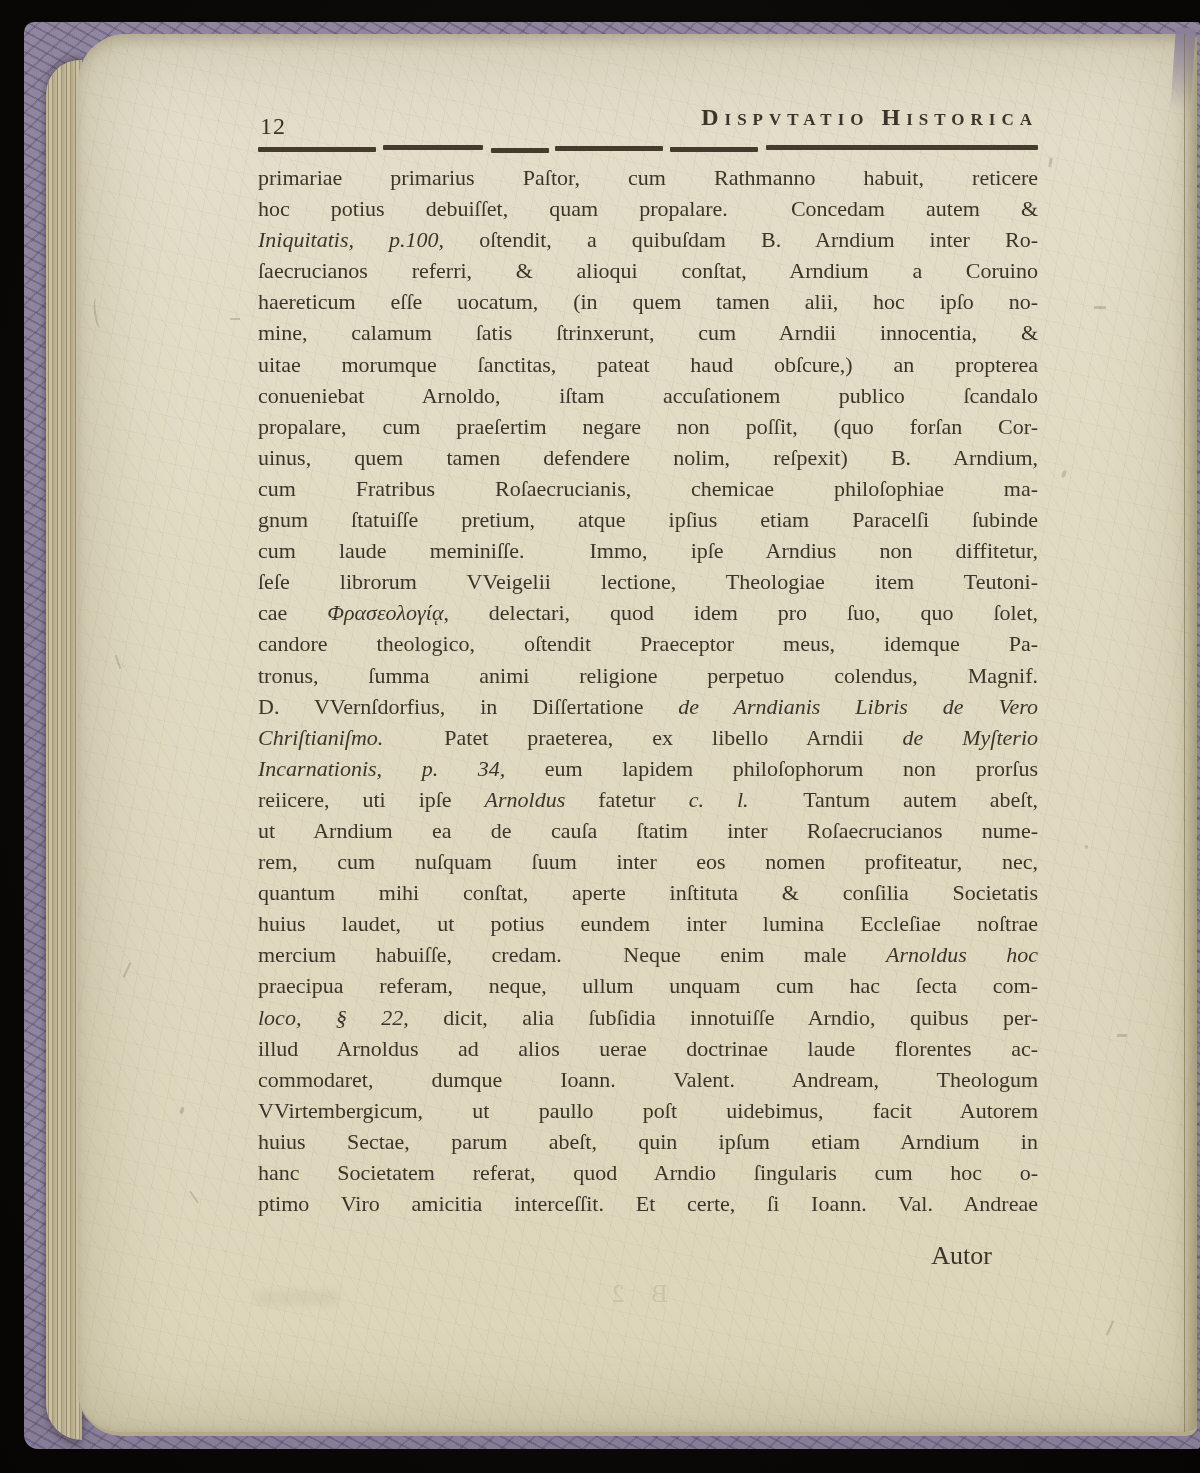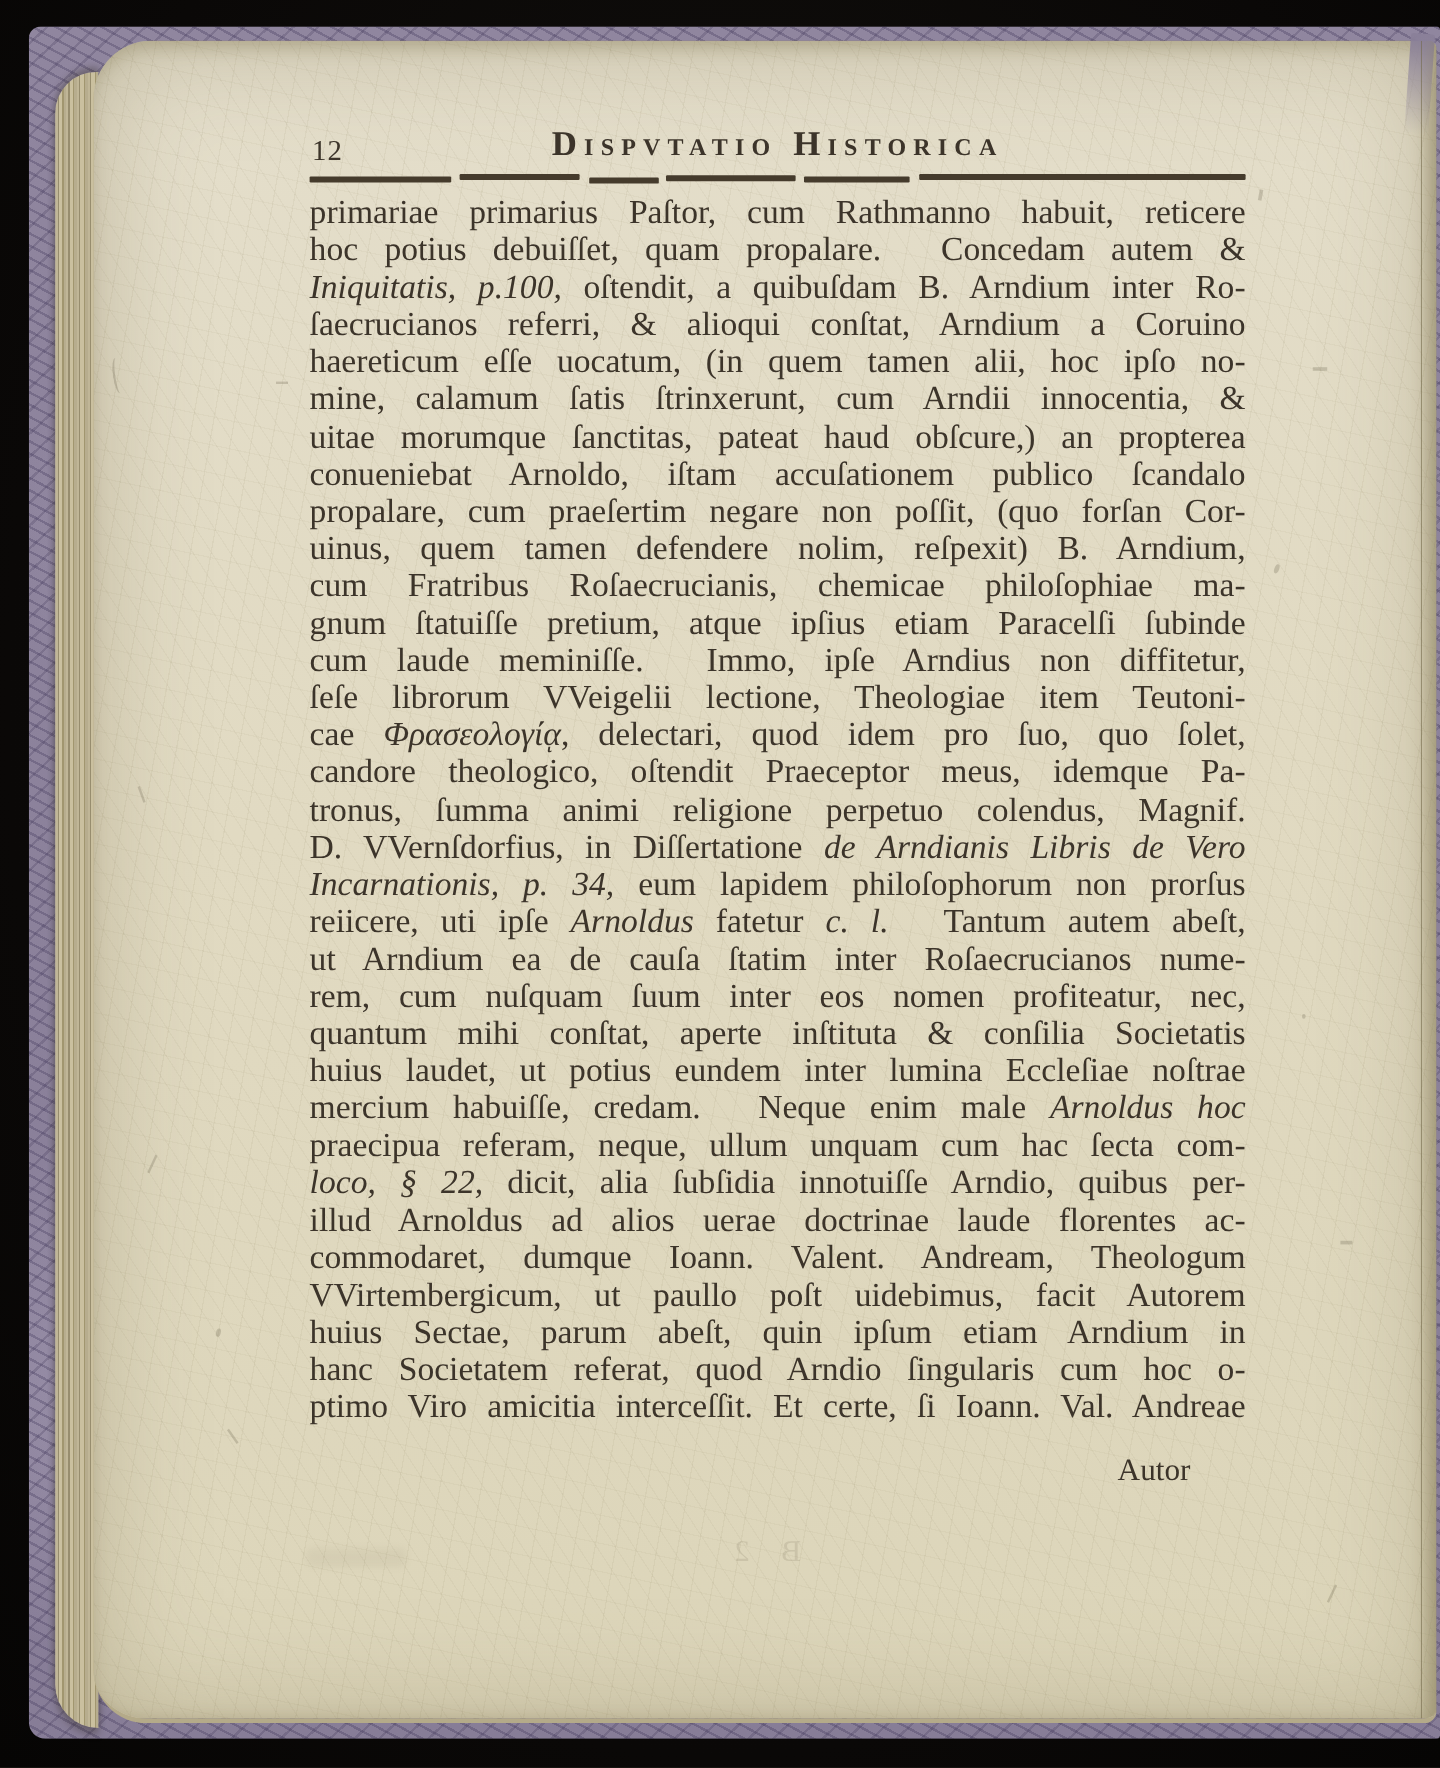--- a/index.html
+++ b/index.html
@@ -36,31 +36,31 @@
     border-left:1px solid rgba(108,98,68,.45);
     background:linear-gradient(90deg, rgba(0,0,0,0), rgba(140,130,95,.28));
     border-radius:0 6px 10px 0;}
   .cover-wedge{position:absolute;right:4px;top:-6px;width:20px;height:84px;
     background:linear-gradient(#8a8099, rgba(138,128,153,0));transform:rotate(4deg);
     border-radius:2px;}
   
   .textblock{position:absolute;left:180px;top:70px;width:780px;color:#3c342a;}
   .header{position:relative;height:36px;}
   .pagenum{position:absolute;left:2px;bottom:0;font-size:24px;letter-spacing:1px;}
-  .title{display:block;text-align:center;font-variant:small-caps;font-weight:bold;
-    font-size:29px;letter-spacing:6px;}
+  .title{display:block;text-align:right;font-variant:small-caps;font-weight:bold;
+    font-size:24px;letter-spacing:6px;}
   .rule{display:flex;align-items:flex-start;margin-top:5px;margin-bottom:8px;height:9px;}
   .rule .seg{height:5px;background:#453b2c;border-radius:1px;}
   .rule .s1{width:118px;margin-top:2px;}
   .rule .s2{width:100px;margin-left:7px;}
   .rule .s3{width:58px;margin-left:8px;margin-top:3px;}
   .rule .s4{width:108px;margin-left:6px;margin-top:1px;}
   .rule .s5{width:88px;margin-left:7px;margin-top:2px;}
   .rule .s6{flex:1;margin-left:8px;}
-  .body-text{font-size:28px;line-height:31.1px;}
+  .body-text{font-size:22px;line-height:31.1px;}
   .line{text-align:justify;text-align-last:justify;height:31.1px;overflow:visible;}
   .line .it{font-style:italic;}
   .catchword-row{text-align:right;padding-right:46px;margin-top:22px;font-size:26px;}
   
   .showthrough{position:absolute;left:524px;top:1246px;font-size:25px;letter-spacing:10px;
     color:rgba(95,85,62,.8);opacity:.18;transform:scaleX(-1);filter:blur(.6px);}
   .smudge{position:absolute;left:177px;top:1256px;width:84px;height:16px;
     background:rgba(125,115,92,.5);opacity:.16;filter:blur(3px);border-radius:6px;}
   
   .mk{position:absolute;background:#6f6753;opacity:.28;}
@@ -114,20 +114,21 @@
           <div class="line"><span>propalare, cum praeſertim negare non poſſit, (quo forſan Cor-</span></div>
           <div class="line"><span>uinus, quem tamen defendere nolim, reſpexit) B. Arndium,</span></div>
           <div class="line"><span>cum Fratribus Roſaecrucianis, chemicae philoſophiae ma-</span></div>
           <div class="line"><span>gnum ſtatuiſſe pretium, atque ipſius etiam Paracelſi ſubinde</span></div>
           <div class="line"><span>cum laude meminiſſe.   Immo, ipſe Arndius non diffitetur,</span></div>
           <div class="line"><span>ſeſe librorum VVeigelii lectione, Theologiae item Teutoni-</span></div>
           <div class="line"><span>cae </span><span class="it">Φρασεολογίᾳ</span><span>, delectari, quod idem pro ſuo, quo ſolet,</span></div>
           <div class="line"><span>candore theologico, oſtendit Praeceptor meus, idemque Pa-</span></div>
           <div class="line"><span>tronus, ſumma animi religione perpetuo colendus, Magnif.</span></div>
           <div class="line"><span>D. VVernſdorfius, in Diſſertatione </span><span class="it">de Arndianis Libris de Vero</span></div>
+          <div class="line"><span class="it">Chriſtianiſmo.</span><span>   Patet praeterea, ex libello Arndii </span><span class="it">de Myſterio</span></div>
           <div class="line"><span class="it">Incarnationis, p. 34,</span><span> eum lapidem philoſophorum non prorſus</span></div>
           <div class="line"><span>reiicere, uti ipſe </span><span class="it">Arnoldus</span><span> fatetur </span><span class="it">c. l.</span><span>   Tantum autem abeſt,</span></div>
           <div class="line"><span>ut Arndium ea de cauſa ſtatim inter Roſaecrucianos nume-</span></div>
           <div class="line"><span>rem, cum nuſquam ſuum inter eos nomen profiteatur, nec,</span></div>
           <div class="line"><span>quantum mihi conſtat, aperte inſtituta &amp; conſilia Societatis</span></div>
           <div class="line"><span>huius laudet, ut potius eundem inter lumina Eccleſiae noſtrae</span></div>
           <div class="line"><span>mercium habuiſſe, credam.   Neque enim male </span><span class="it">Arnoldus hoc</span></div>
           <div class="line"><span>praecipua referam, neque, ullum unquam cum hac ſecta com-</span></div>
           <div class="line"><span class="it">loco, § 22,</span><span> dicit, alia ſubſidia innotuiſſe Arndio, quibus per-</span></div>
           <div class="line"><span>illud Arnoldus ad alios uerae doctrinae laude florentes ac-</span></div>

